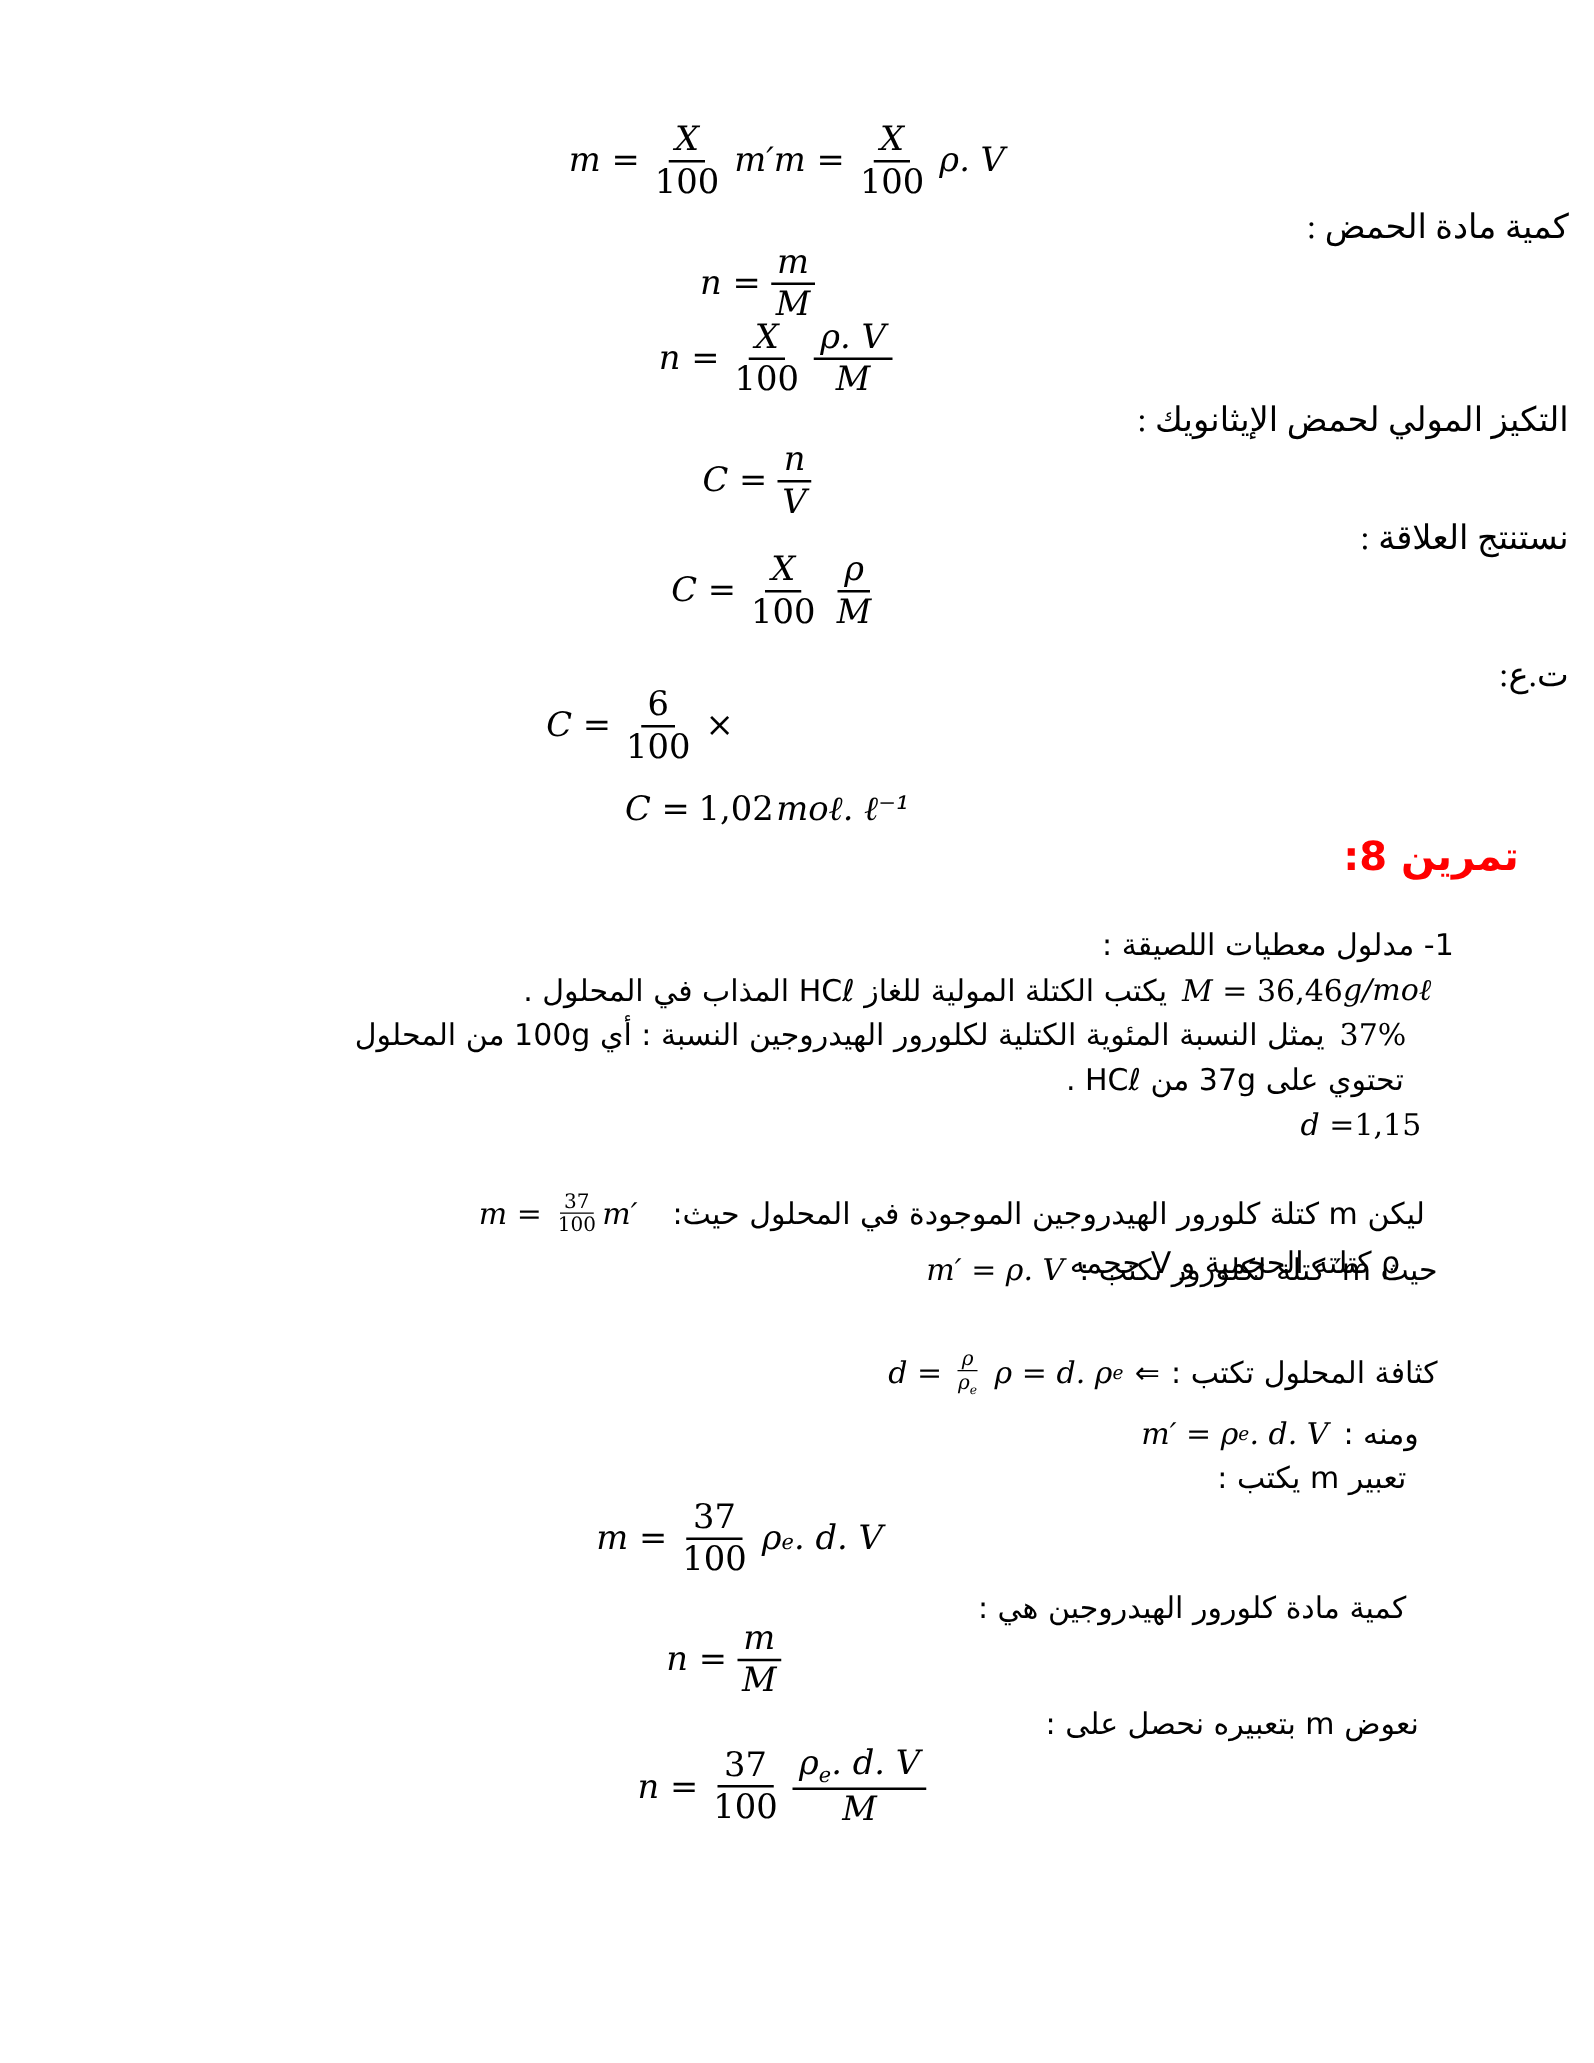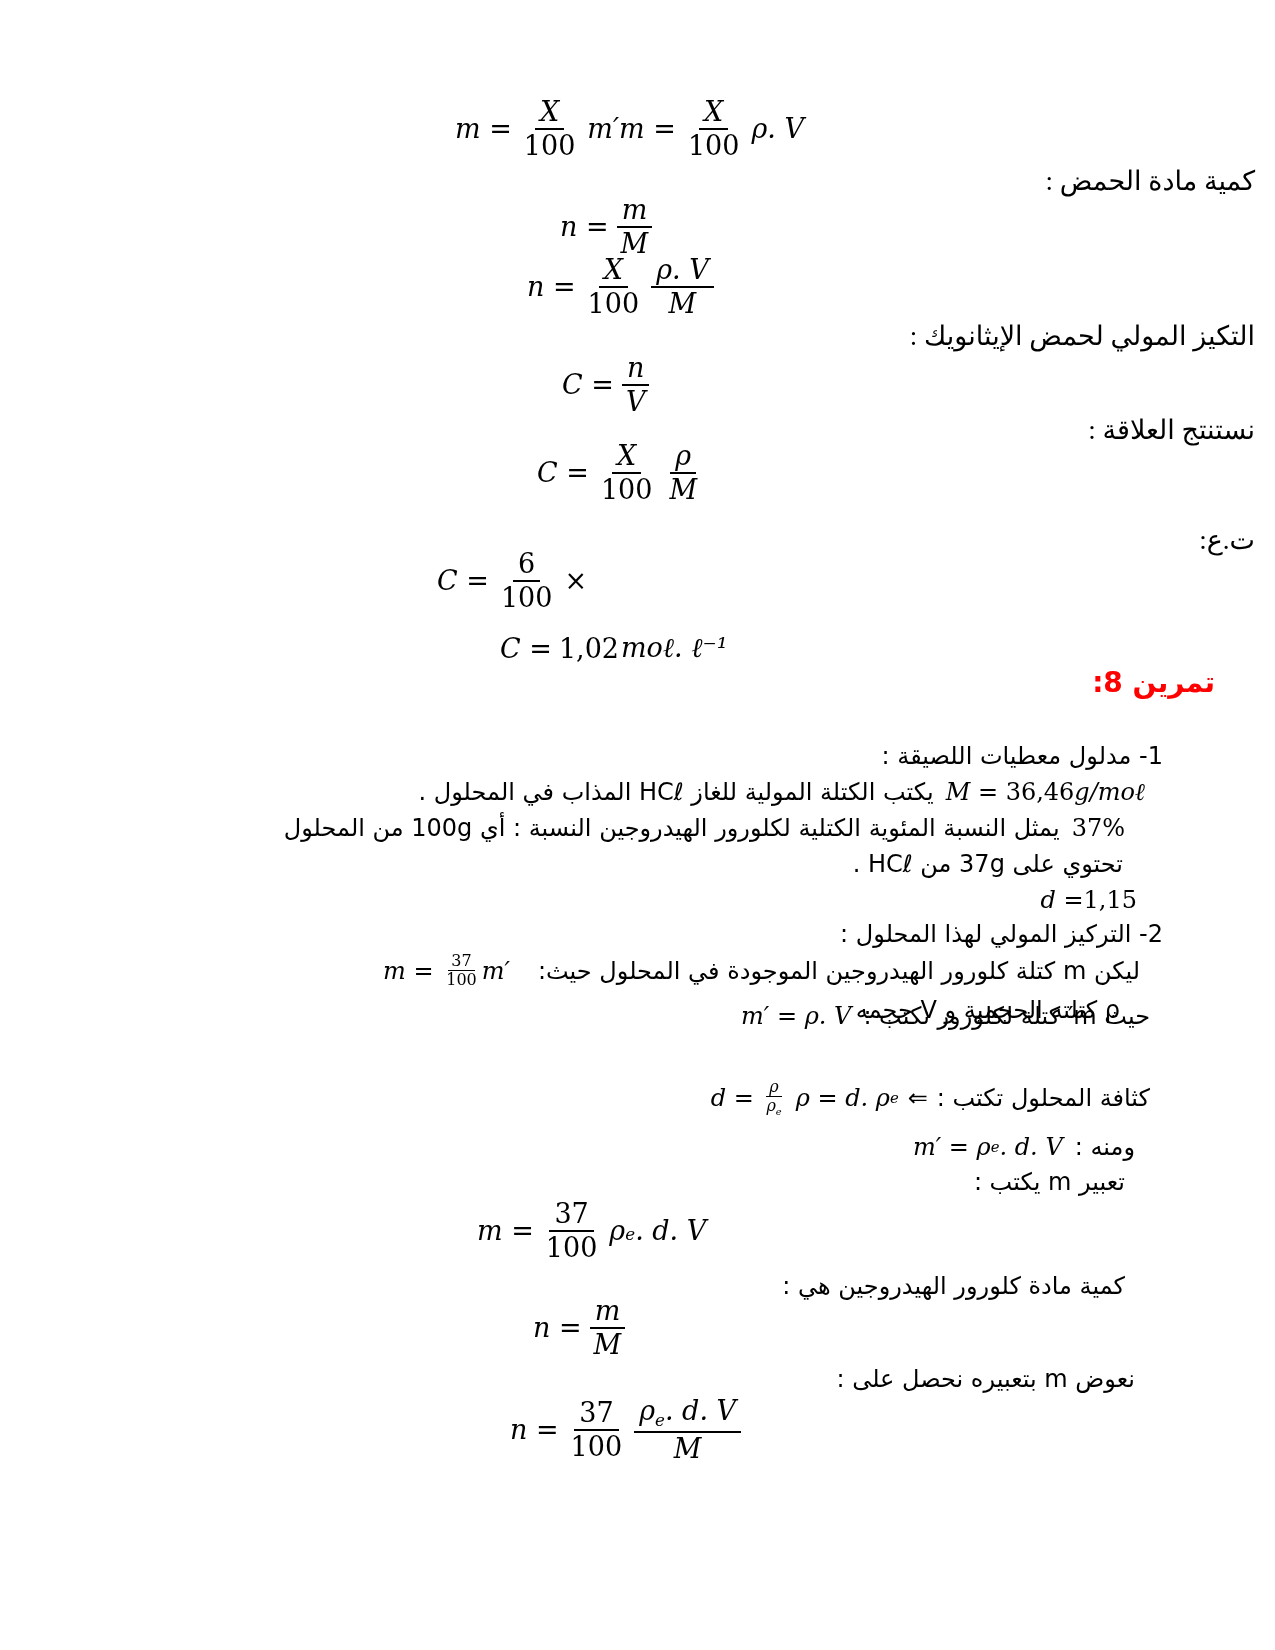--- a/index.html
+++ b/index.html
@@ -12,21 +12,21 @@
   .mn{font-style:normal;}
   .frac{display:inline-flex;flex-direction:column;align-items:center;line-height:1.18;text-align:center;}
   .frac .num{border-bottom:2px solid #000;padding:0 5px;}
   .frac .den{padding:0 5px;}
   sub{font-size:0.62em;}
   
   .ar{position:absolute;direction:rtl;text-align:right;font-family:"DejaVu Sans",sans-serif;
       font-size:24px;color:#000;white-space:nowrap;display:flex;align-items:center;gap:12px;}
   .ar .inmath{font-family:"DejaVu Serif",serif;font-size:24px;white-space:nowrap;display:inline-flex;align-items:center;}
   .h1size{font-size:27px;font-family:Liberation Serif, serif;}
-  .red-title{color:#FF0000;font-weight:bold;font-size:28px;justify-content:flex-end;}
+  .red-title{color:#FF0000;font-weight:bold;font-size:32px;justify-content:flex-end;}
   .smallfrac{display:inline-flex;flex-direction:column;align-items:center;line-height:1.15;font-size:16px;margin:0 2px;}
   .smallfrac .num{border-bottom:1.4px solid #000;padding:0 3px;}
   .smallfrac .den{padding:0 3px;}
 </style>
 </head>
 <body>
 
 <div id="page">
 
   <div class="eq abs" style="left:455px;top:96px">
@@ -136,23 +136,20 @@
     <span>تحتوي على 37g من HCℓ .</span>
   </div>
 
   <div class="ar" style="right:138px;top:886px">
     <span class="inmath" dir="ltr">
         <span class="mi">d =</span>
         <span class="mn">1,15</span>
       </span>
   </div>
 
-  <div class="ar" style="right:112px;top:920px">
-    <span>2- التركيز المولي لهذا المحلول :</span>
-  </div>
 
   <div class="ar" style="right:135px;top:952px;gap:28px">
     <span>ليكن m كتلة كلورور الهيدروجين الموجودة في المحلول حيث:</span>
     <span class="inmath" dir="ltr">
       <span class="mi">m =</span>&nbsp;<span class="smallfrac">
           <span class="num mn">37</span>
           <span class="den mn">100</span>
         </span><span class="mi">m′</span>
     </span>
   </div>

